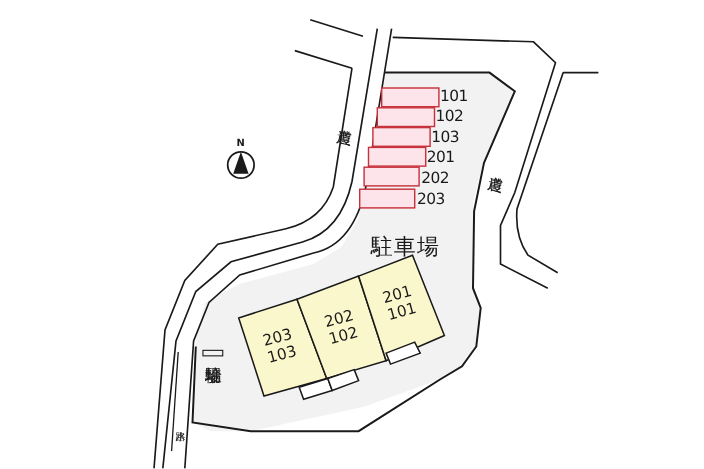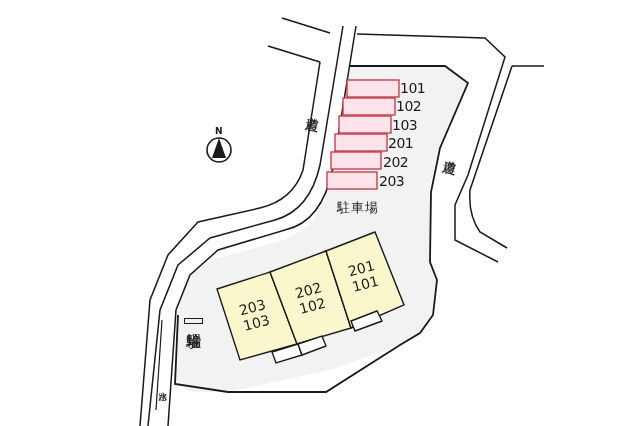--- a/index.html
+++ b/index.html
@@ -3,21 +3,21 @@
 <meta charset="utf-8">
 <style>
   html, body { margin:0; padding:0; background:#ffffff; }
   body { width:640px; height:426px; overflow:hidden; position:relative; font-family:"DejaVu Sans", sans-serif; }
   svg { position:absolute; left:0; top:0; }
   .lbl { position:absolute; color:#1a1a1a; font-family:"DejaVu Sans", sans-serif; white-space:nowrap; }
   .vert { writing-mode:vertical-rl; text-orientation:upright; line-height:1; }
   .slot-num { font-size:14px; letter-spacing:-0.5px; }
   .unit { font-size:14px; text-align:center; line-height:16px; }
   .road { font-size:14px; }
-  .parking { font-size:13px; letter-spacing:1px; }
+  .parking { font-size:20px; letter-spacing:1px;margin-top:12px; }
   .bike { font-size:15px; border:1.5px solid #1a1a1a; padding:2px 1px; background:#f2f2f2; }
   .water { font-size:9px; }
   .north-n { font-size:9px; font-weight:bold; }
 </style>
 </head>
 <body>
 
 <svg width="640" height="426" viewBox="0 0 640 426">
 
   <path d="M350,66 L445,66 L468,83 L440,145 L430,185 L430,260 L437,278 L433,315 L420,335 L400,345 L330,370 L228,392 L192,392 L175,384 L178,310 L186,275 L218,258 L285,240 L310,225 L325,200 L335,150 Z" fill="#f2f2f2" stroke="none"></path>

